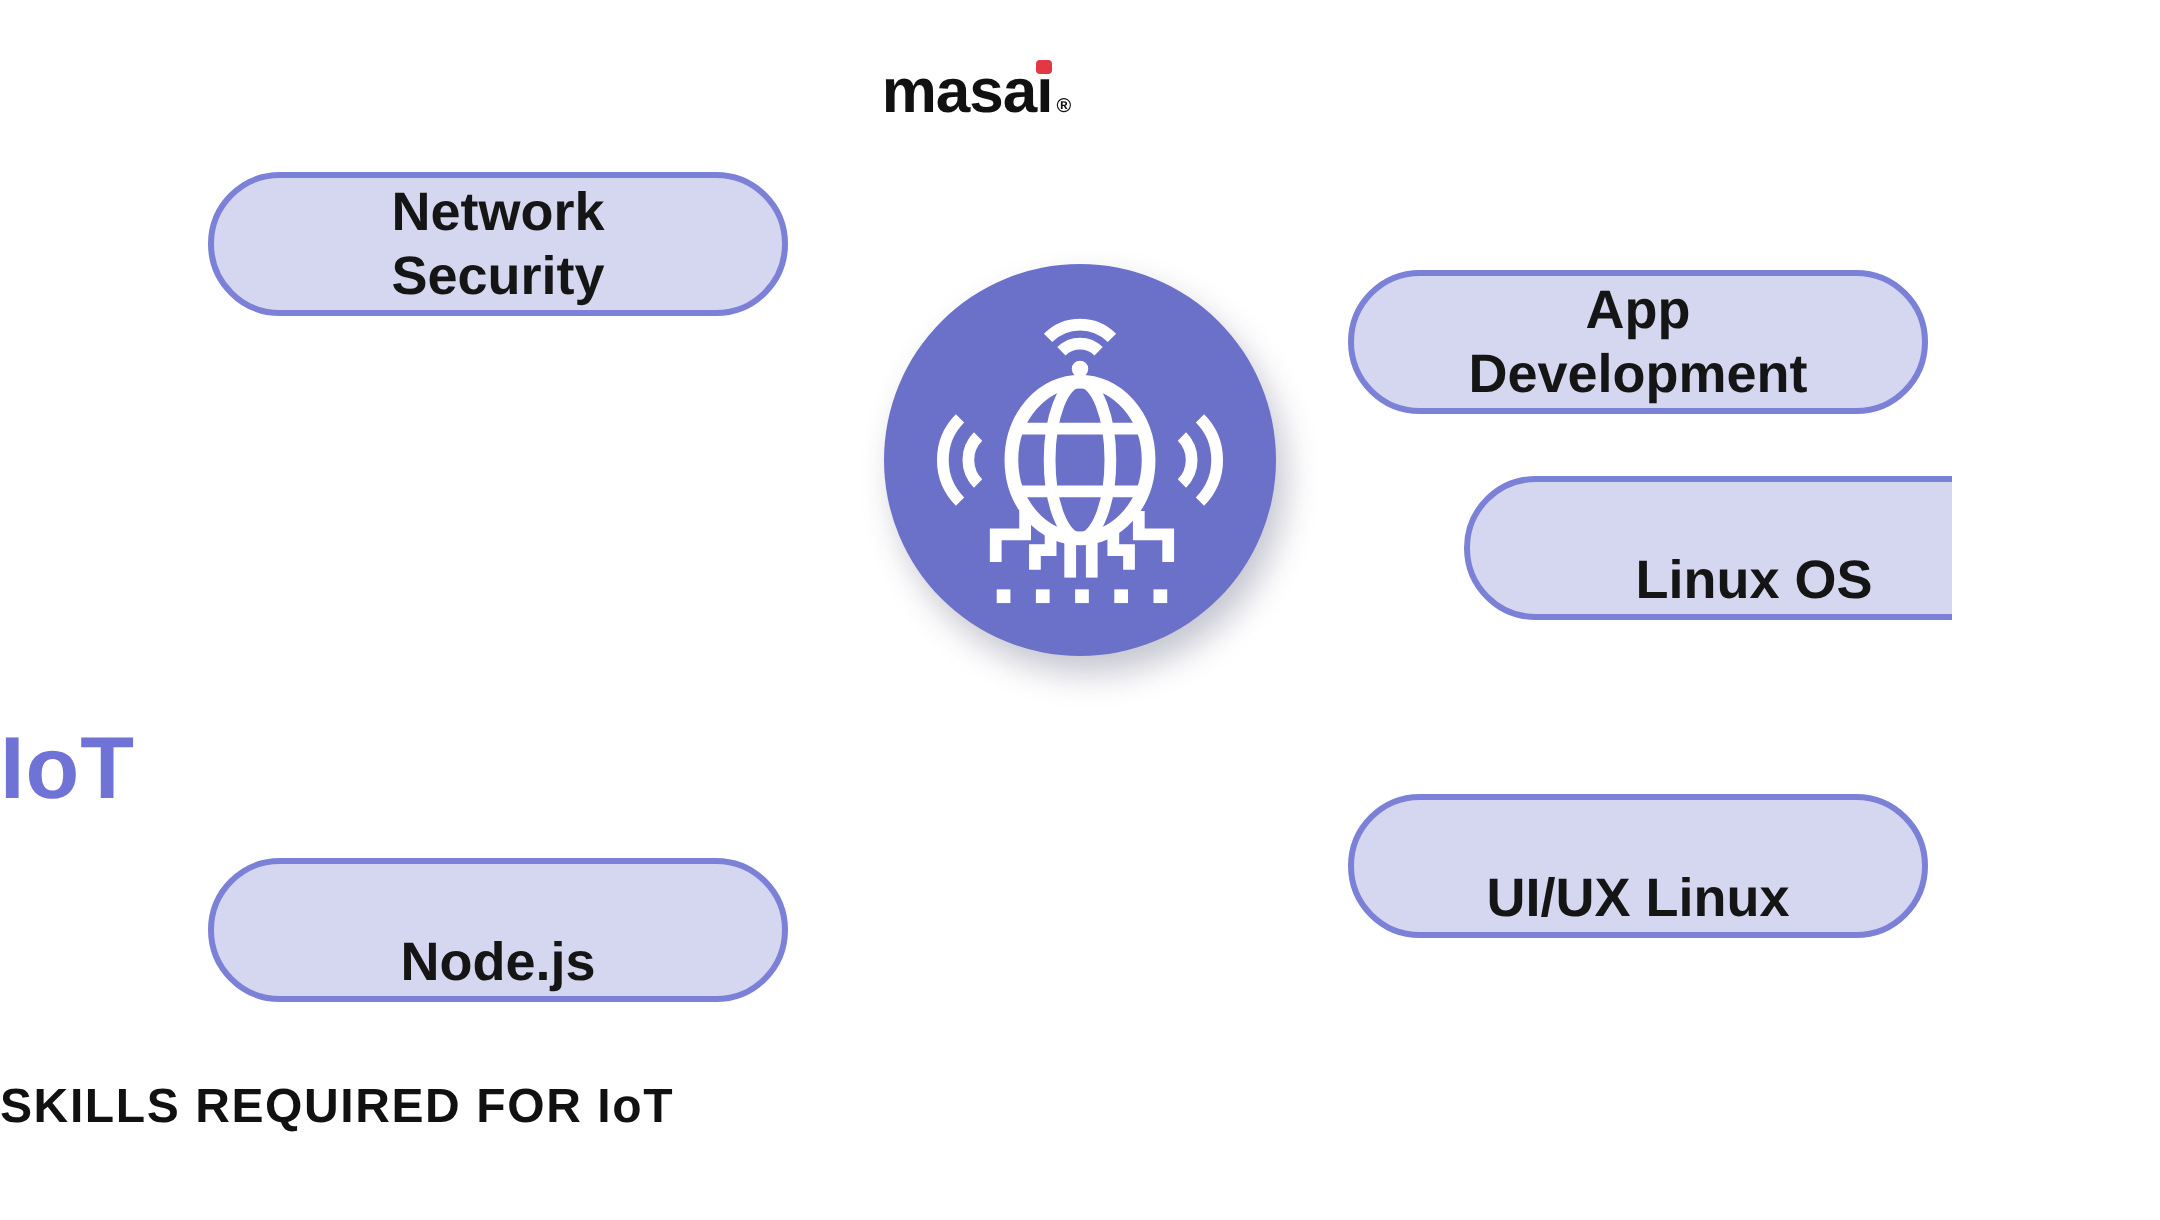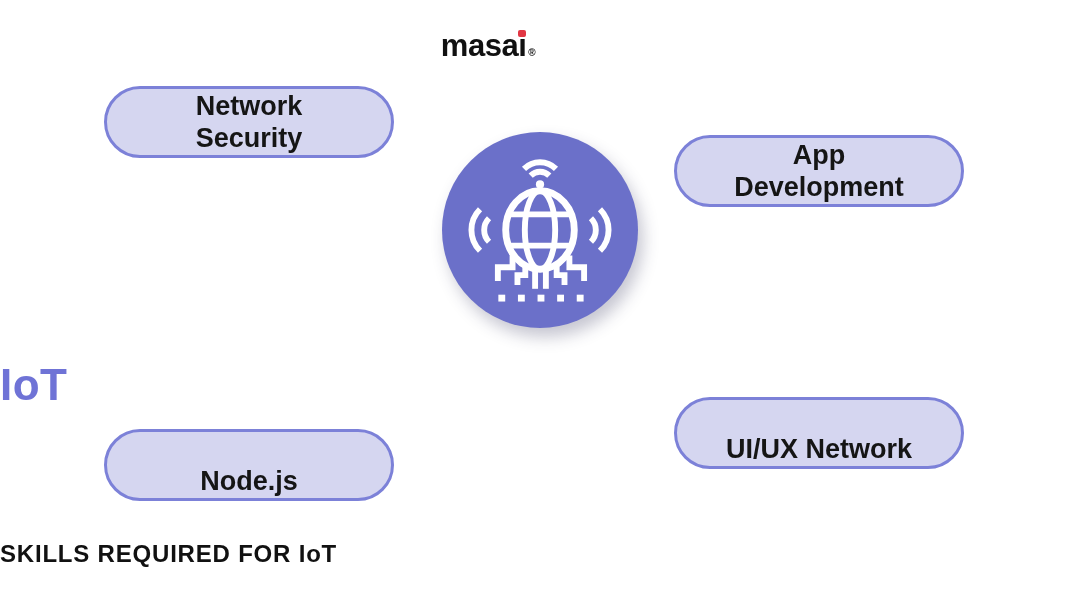--- a/index.html
+++ b/index.html
@@ -102,22 +102,25 @@
   </div>
 
   <div class="iot-label">IoT</div>
 
   <div class="pill pos-top-left">
     <span>Network Security</span>
   </div>
   <div class="pill pos-top-right">
     <span>App Development</span>
   </div>
+  <div class="pill pos-mid-right">
+    <span>Linux OS</span>
+  </div>
   <div class="pill pos-bot-left">
     <span>Node.js</span>
   </div>
   <div class="pill pos-bot-right">
-    <span>UI/UX Network</span>
+    <span>UI/UX Linux</span>
   </div>
 
   <div class="caption">SKILLS REQUIRED FOR IoT</div>
 
 </div>
 
 </body></html>

